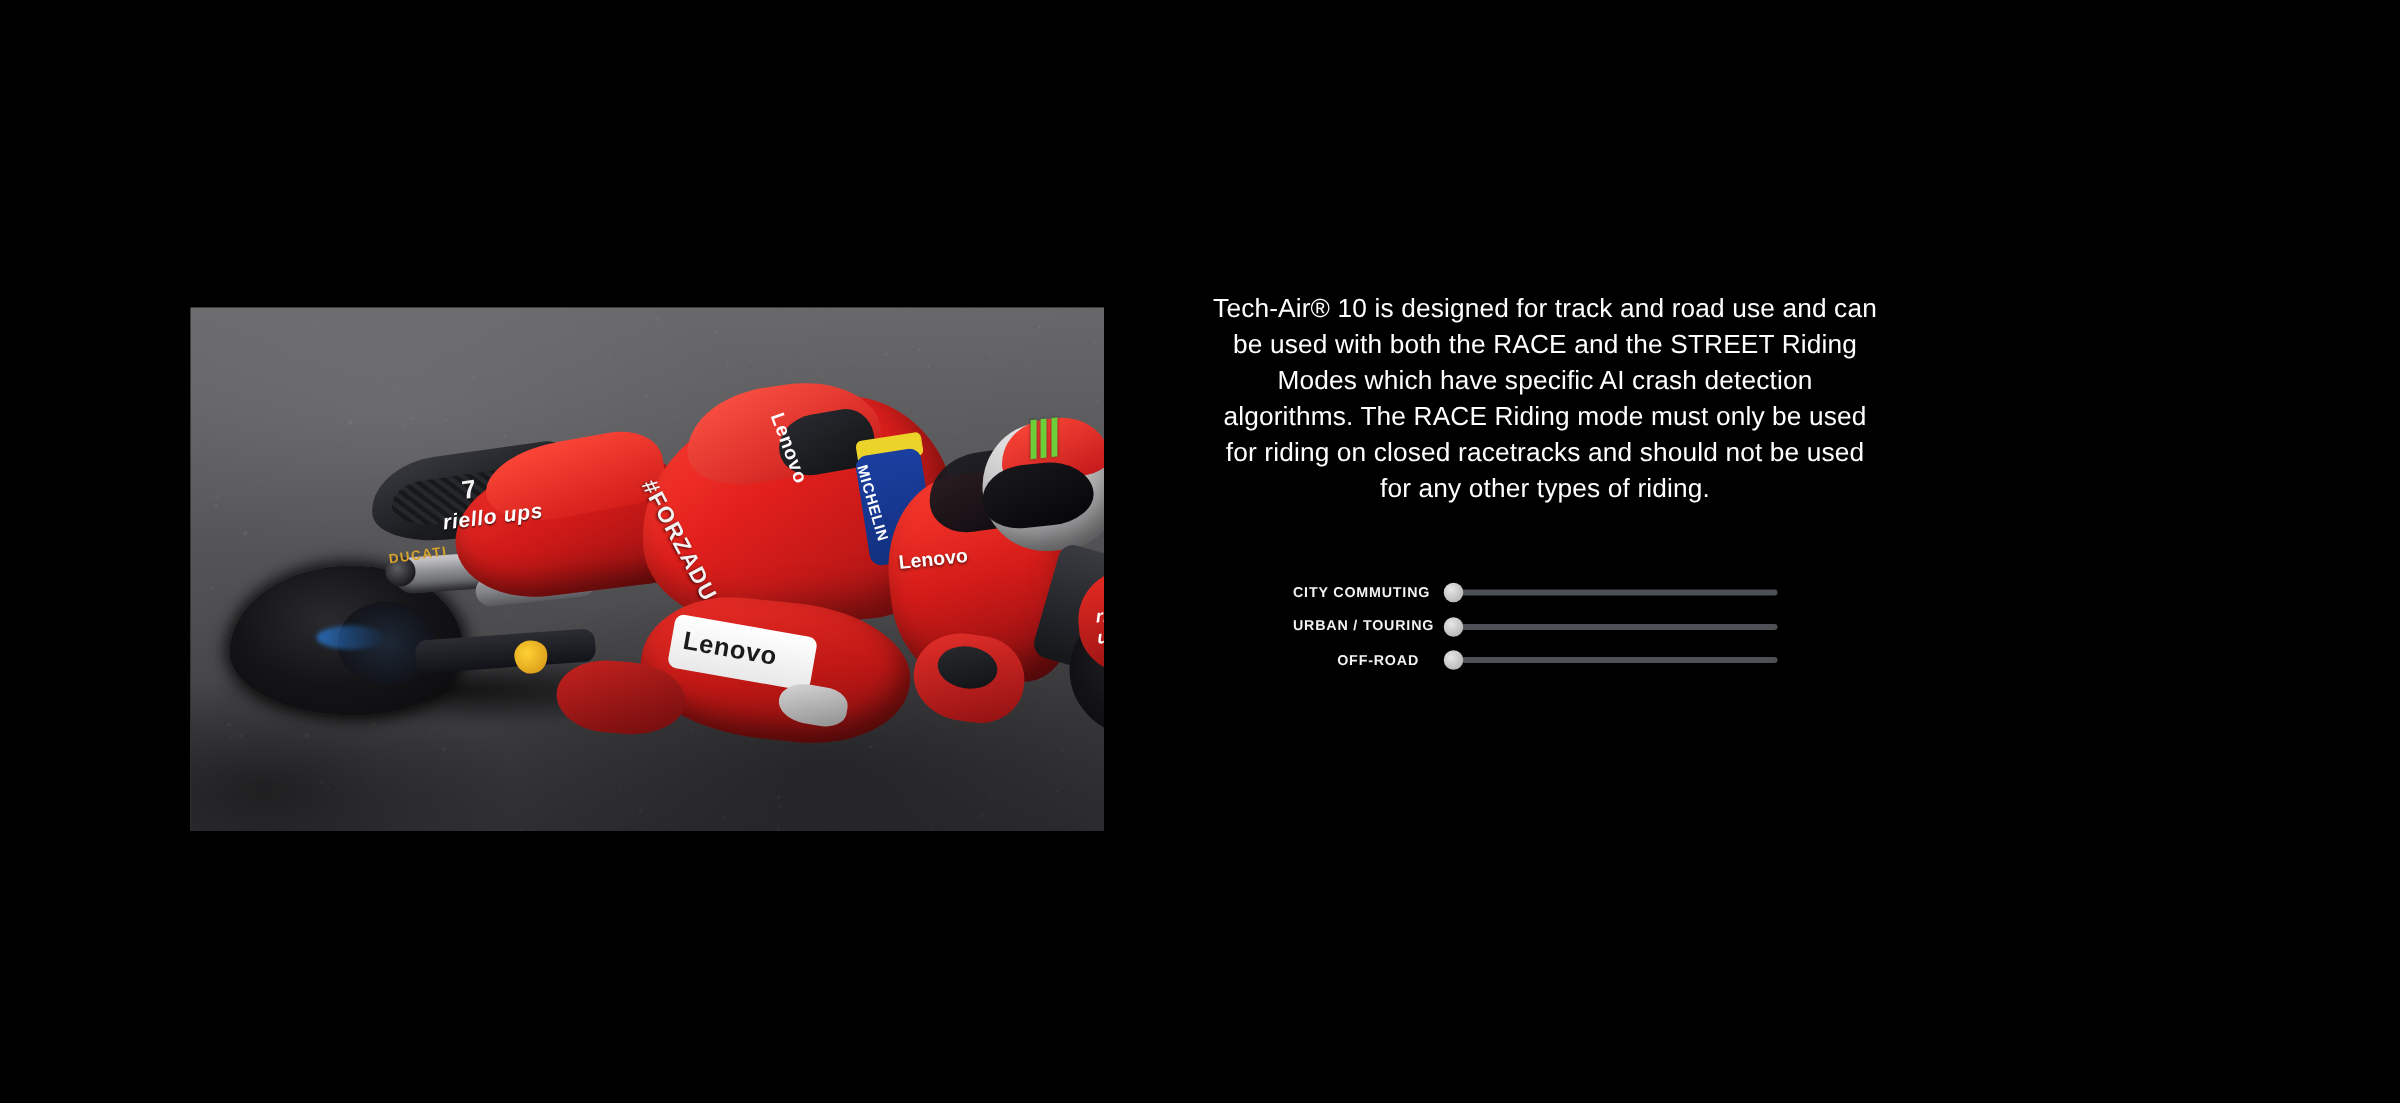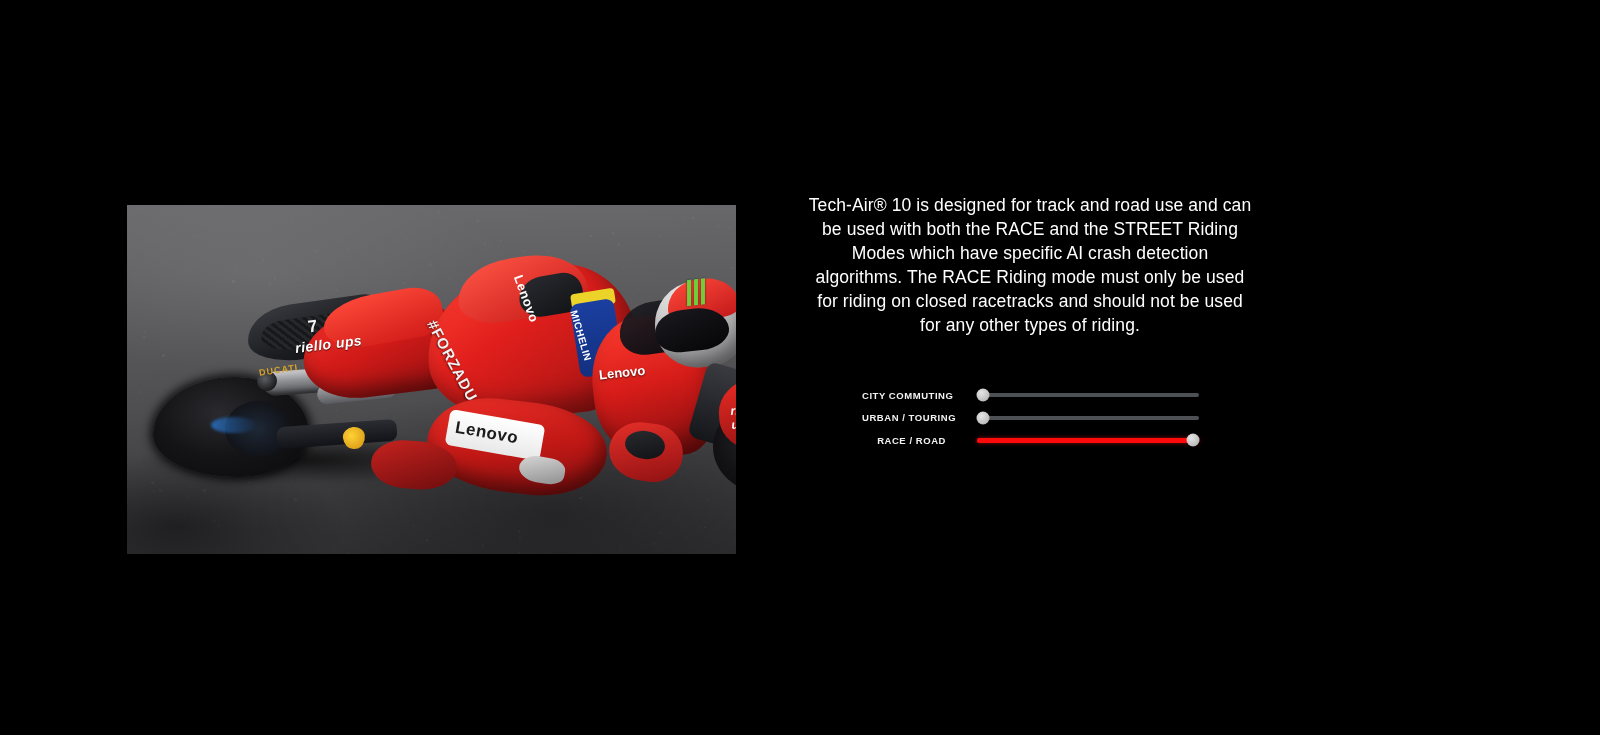--- a/index.html
+++ b/index.html
@@ -377,21 +377,21 @@
     height: 22.6px;
   }
   .slider-label {
     width: 84px;
     text-align: right;
     font-size: 9.5px;
     font-weight: 700;
     letter-spacing: .55px;
     color: #f2f2f2;
     white-space: nowrap;
-    padding-right: 31px;
+    padding-right: 17px;
     box-sizing: content-box;
   }
   .slider-track-wrap {
     position: relative;
     width: 222px;
     height: 18px;
     display: flex;
     align-items: center;
   }
   .slider-track {
@@ -756,24 +756,24 @@
       </div>
 
       <div class="slider-row">
         <div class="slider-label">URBAN / TOURING</div>
         <div class="slider-track-wrap">
           <div class="slider-track" style="background: rgb(77, 80, 84);"></div>
           <div class="slider-handle" style="left:6px;"></div>
         </div>
       </div>
 
-
       <div class="slider-row">
-        <div class="slider-label">RACE / ROAD</div>
+        <div class="slider-label">OFF-ROAD</div>
         <div class="slider-track-wrap">
-          <div class="slider-track active" style="background: rgb(255, 10, 10);"></div>
-          <div class="slider-handle" style="left:216px;"></div>
+          <div class="slider-track" style="background: rgb(77, 80, 84);"></div>
+          <div class="slider-handle" style="left:6px;"></div>
         </div>
       </div>
+
 
     </div>
   </div>
 </div>
 
 </body></html>

